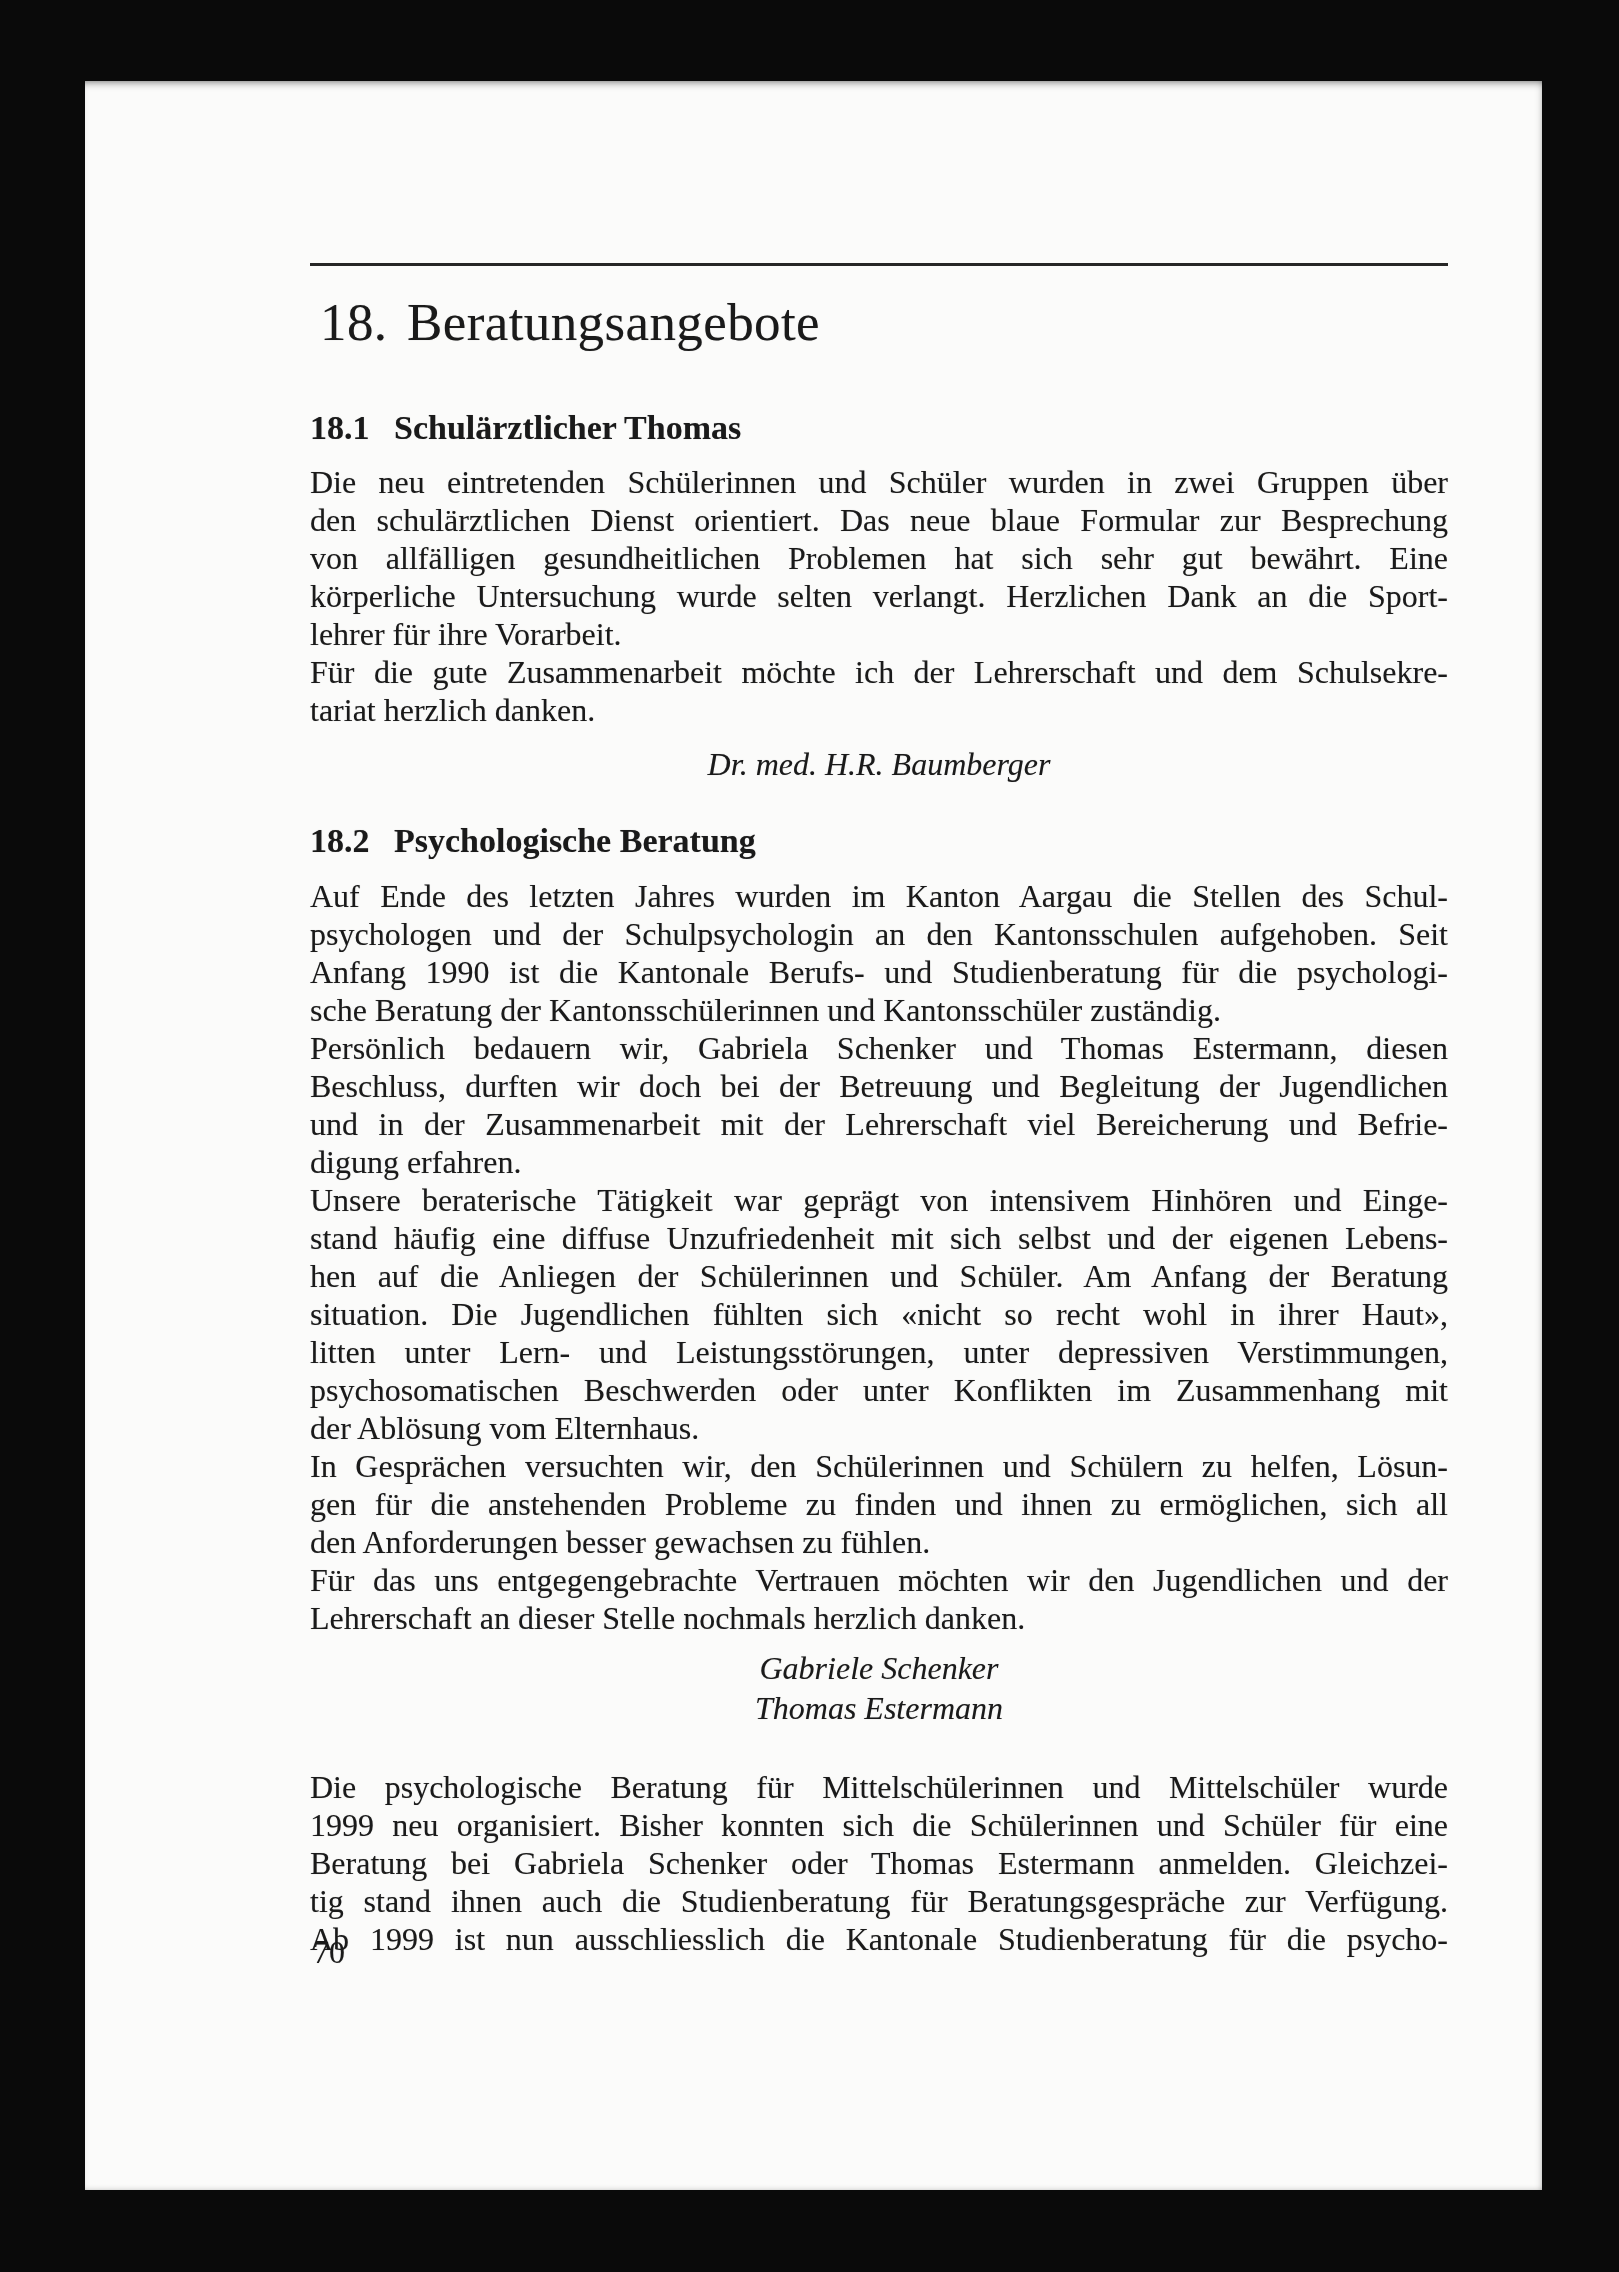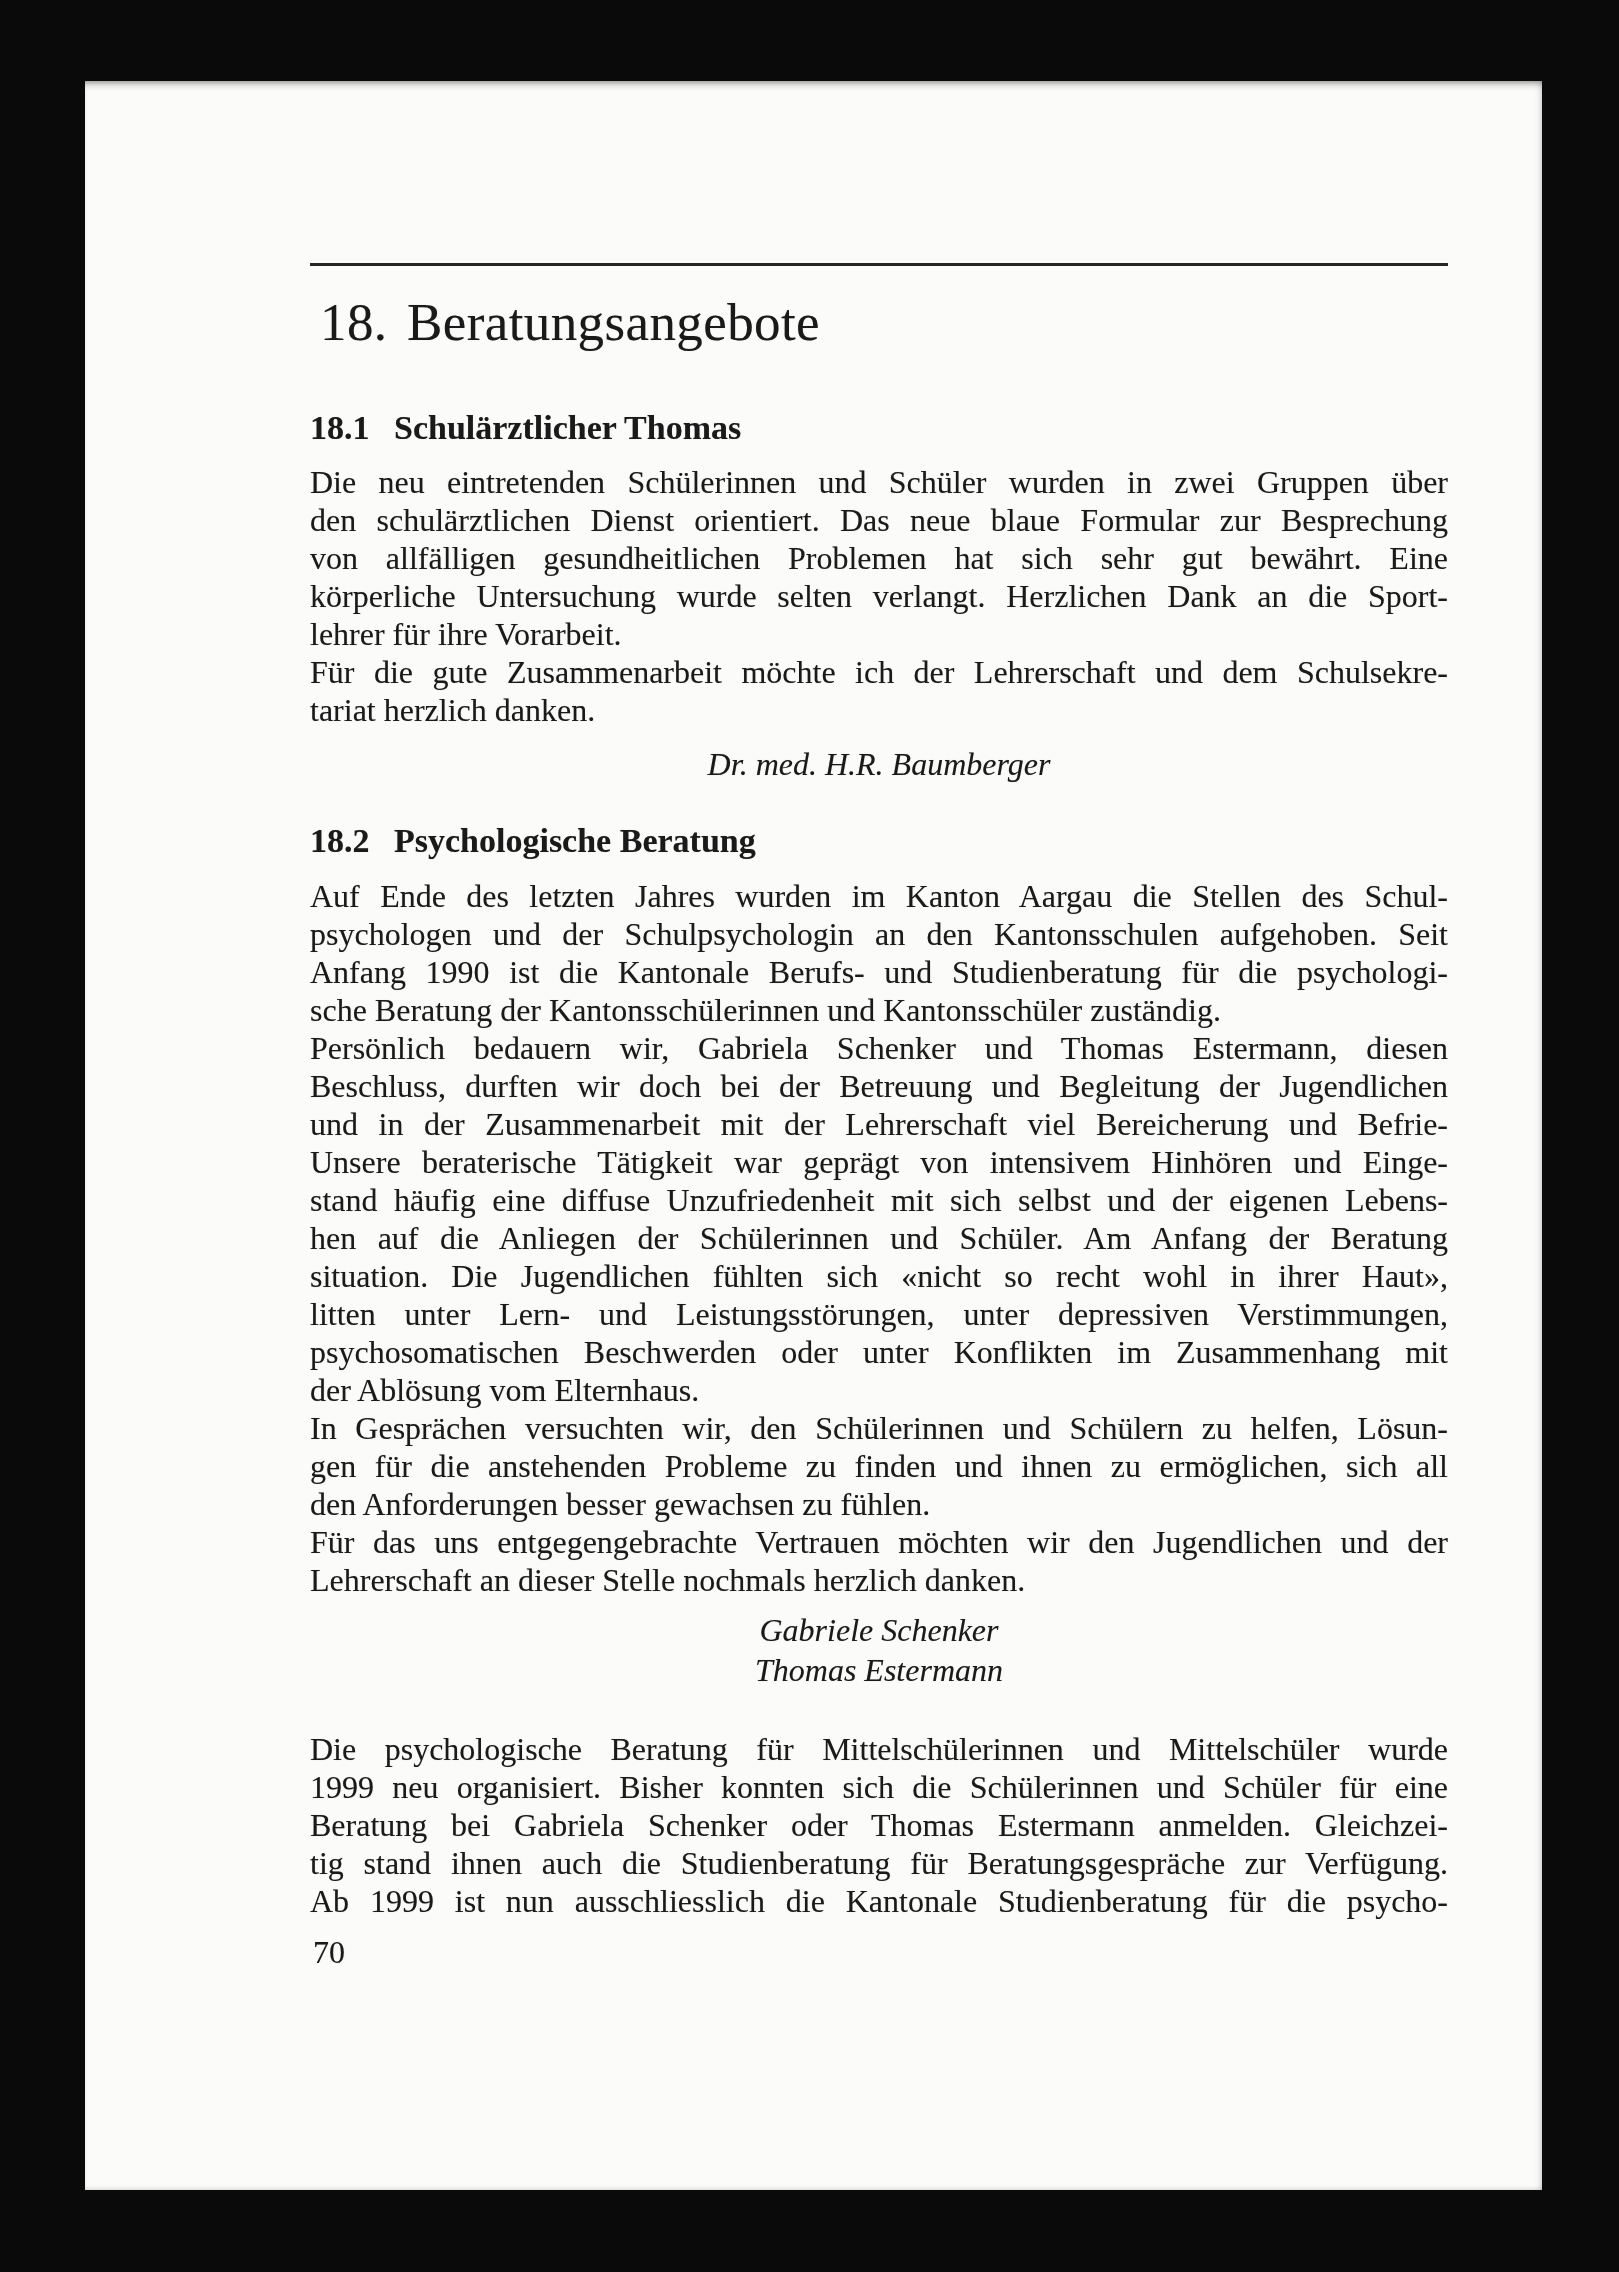--- a/index.html
+++ b/index.html
@@ -126,20 +126,21 @@
       <div class="para">
           <div class="bodyline">Auf Ende des letzten Jahres wurden im Kanton Aargau die Stellen des Schul-</div>
           <div class="bodyline">psychologen und der Schulpsychologin an den Kantonsschulen aufgehoben. Seit</div>
           <div class="bodyline">Anfang 1990 ist die Kantonale Berufs- und Studienberatung für die psychologi-</div>
           <div class="bodyline lastline">sche Beratung der Kantonsschülerinnen und Kantonsschüler zuständig.</div>
         </div>
       <div class="para">
           <div class="bodyline">Persönlich bedauern wir, Gabriela Schenker und Thomas Estermann, diesen</div>
           <div class="bodyline">Beschluss, durften wir doch bei der Betreuung und Begleitung der Jugendlichen</div>
           <div class="bodyline">und in der Zusammenarbeit mit der Lehrerschaft viel Bereicherung und Befrie-</div>
+          <div class="bodyline lastline">digung erfahren.</div>
         </div>
       <div class="para">
           <div class="bodyline">Unsere beraterische Tätigkeit war geprägt von intensivem Hinhören und Einge-</div>
           <div class="bodyline">stand häufig eine diffuse Unzufriedenheit mit sich selbst und der eigenen Lebens-</div>
           <div class="bodyline">hen auf die Anliegen der Schülerinnen und Schüler. Am Anfang der Beratung</div>
           <div class="bodyline">situation. Die Jugendlichen fühlten sich «nicht so recht wohl in ihrer Haut»,</div>
           <div class="bodyline">litten unter Lern- und Leistungsstörungen, unter depressiven Verstimmungen,</div>
           <div class="bodyline">psychosomatischen Beschwerden oder unter Konflikten im Zusammenhang mit</div>
           <div class="bodyline lastline">der Ablösung vom Elternhaus.</div>
         </div>

